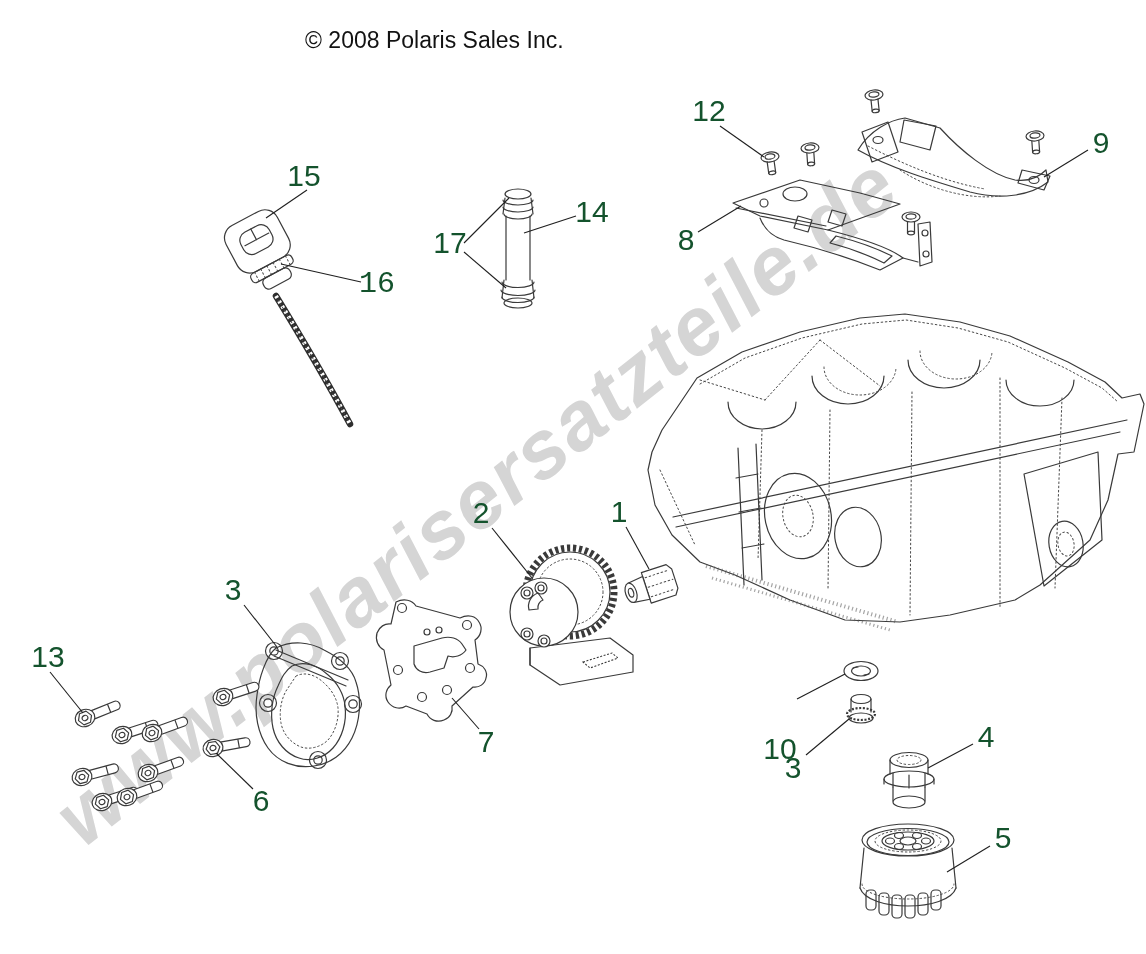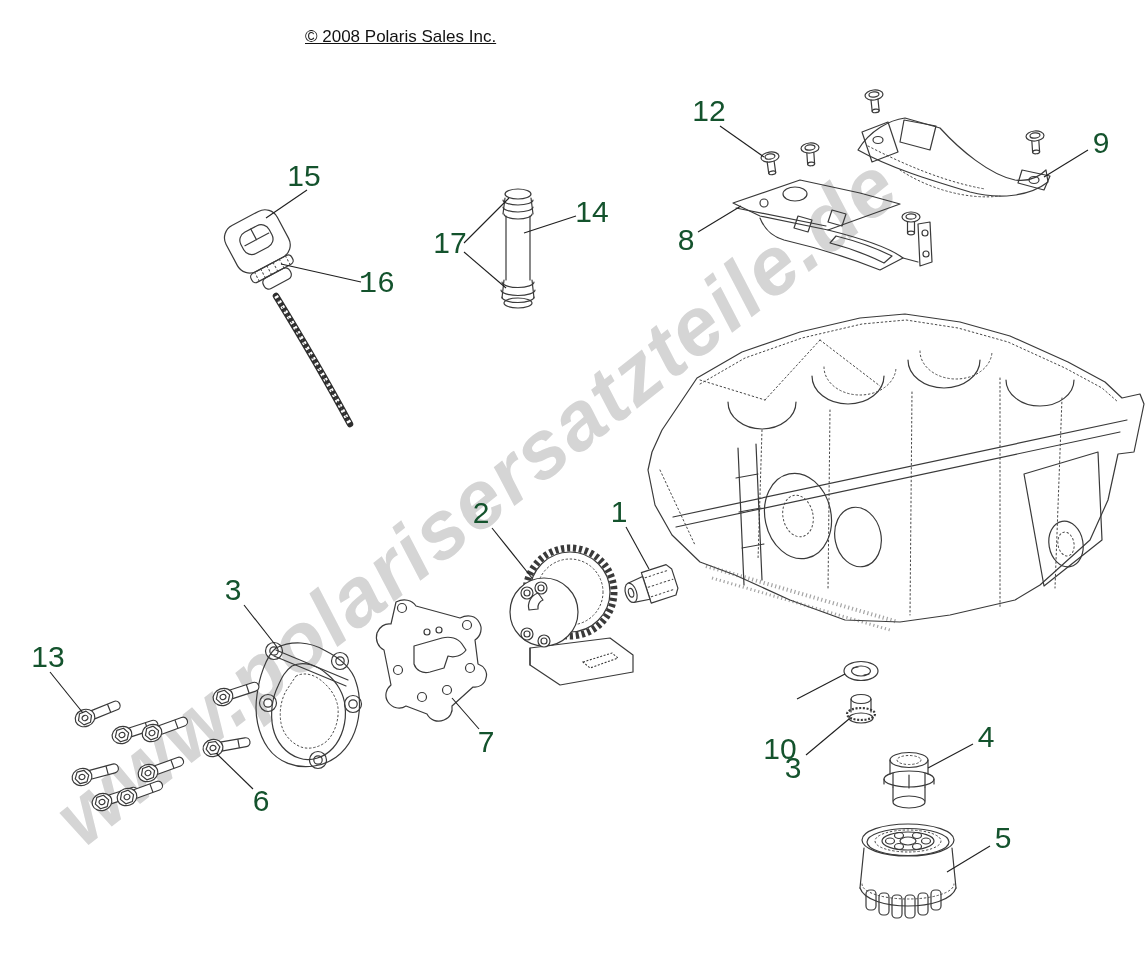--- a/index.html
+++ b/index.html
@@ -10,21 +10,21 @@
   .watermark {
     position:absolute; left:95px; top:770px; z-index:0;
     transform-origin:0 100%; transform:rotate(-38.5deg);
     font-size:82px; font-weight:bold; font-style:italic;
     letter-spacing:2px; white-space:nowrap; color:#d5d5d5;
     user-select:none;
   }
   svg.art { position:absolute; left:0; top:0; z-index:1; }
   .copyright {
     position:absolute; left:305px; top:27px; z-index:2;
-    font-size:17px; color:#121212;text-decoration:underline;
+    font-size:23px; color:#121212;
   }
   #callouts .callout {
     position:absolute; z-index:2; transform:translate(-50%,-50%);
     font-size:30px; color:#14532d; line-height:1;
   }
   
   .art * { vector-effect:none; }
   .ln   { fill:none; stroke:#3a3a3a; stroke-width:1.2; stroke-linecap:round; stroke-linejoin:round; }
   .lnw  { fill:#ffffff; stroke:#3a3a3a; stroke-width:1.2; stroke-linecap:round; stroke-linejoin:round; }
   .dot  { fill:none; stroke:#4a4a4a; stroke-width:1; stroke-dasharray:1.6 2.6; stroke-linecap:round; }

